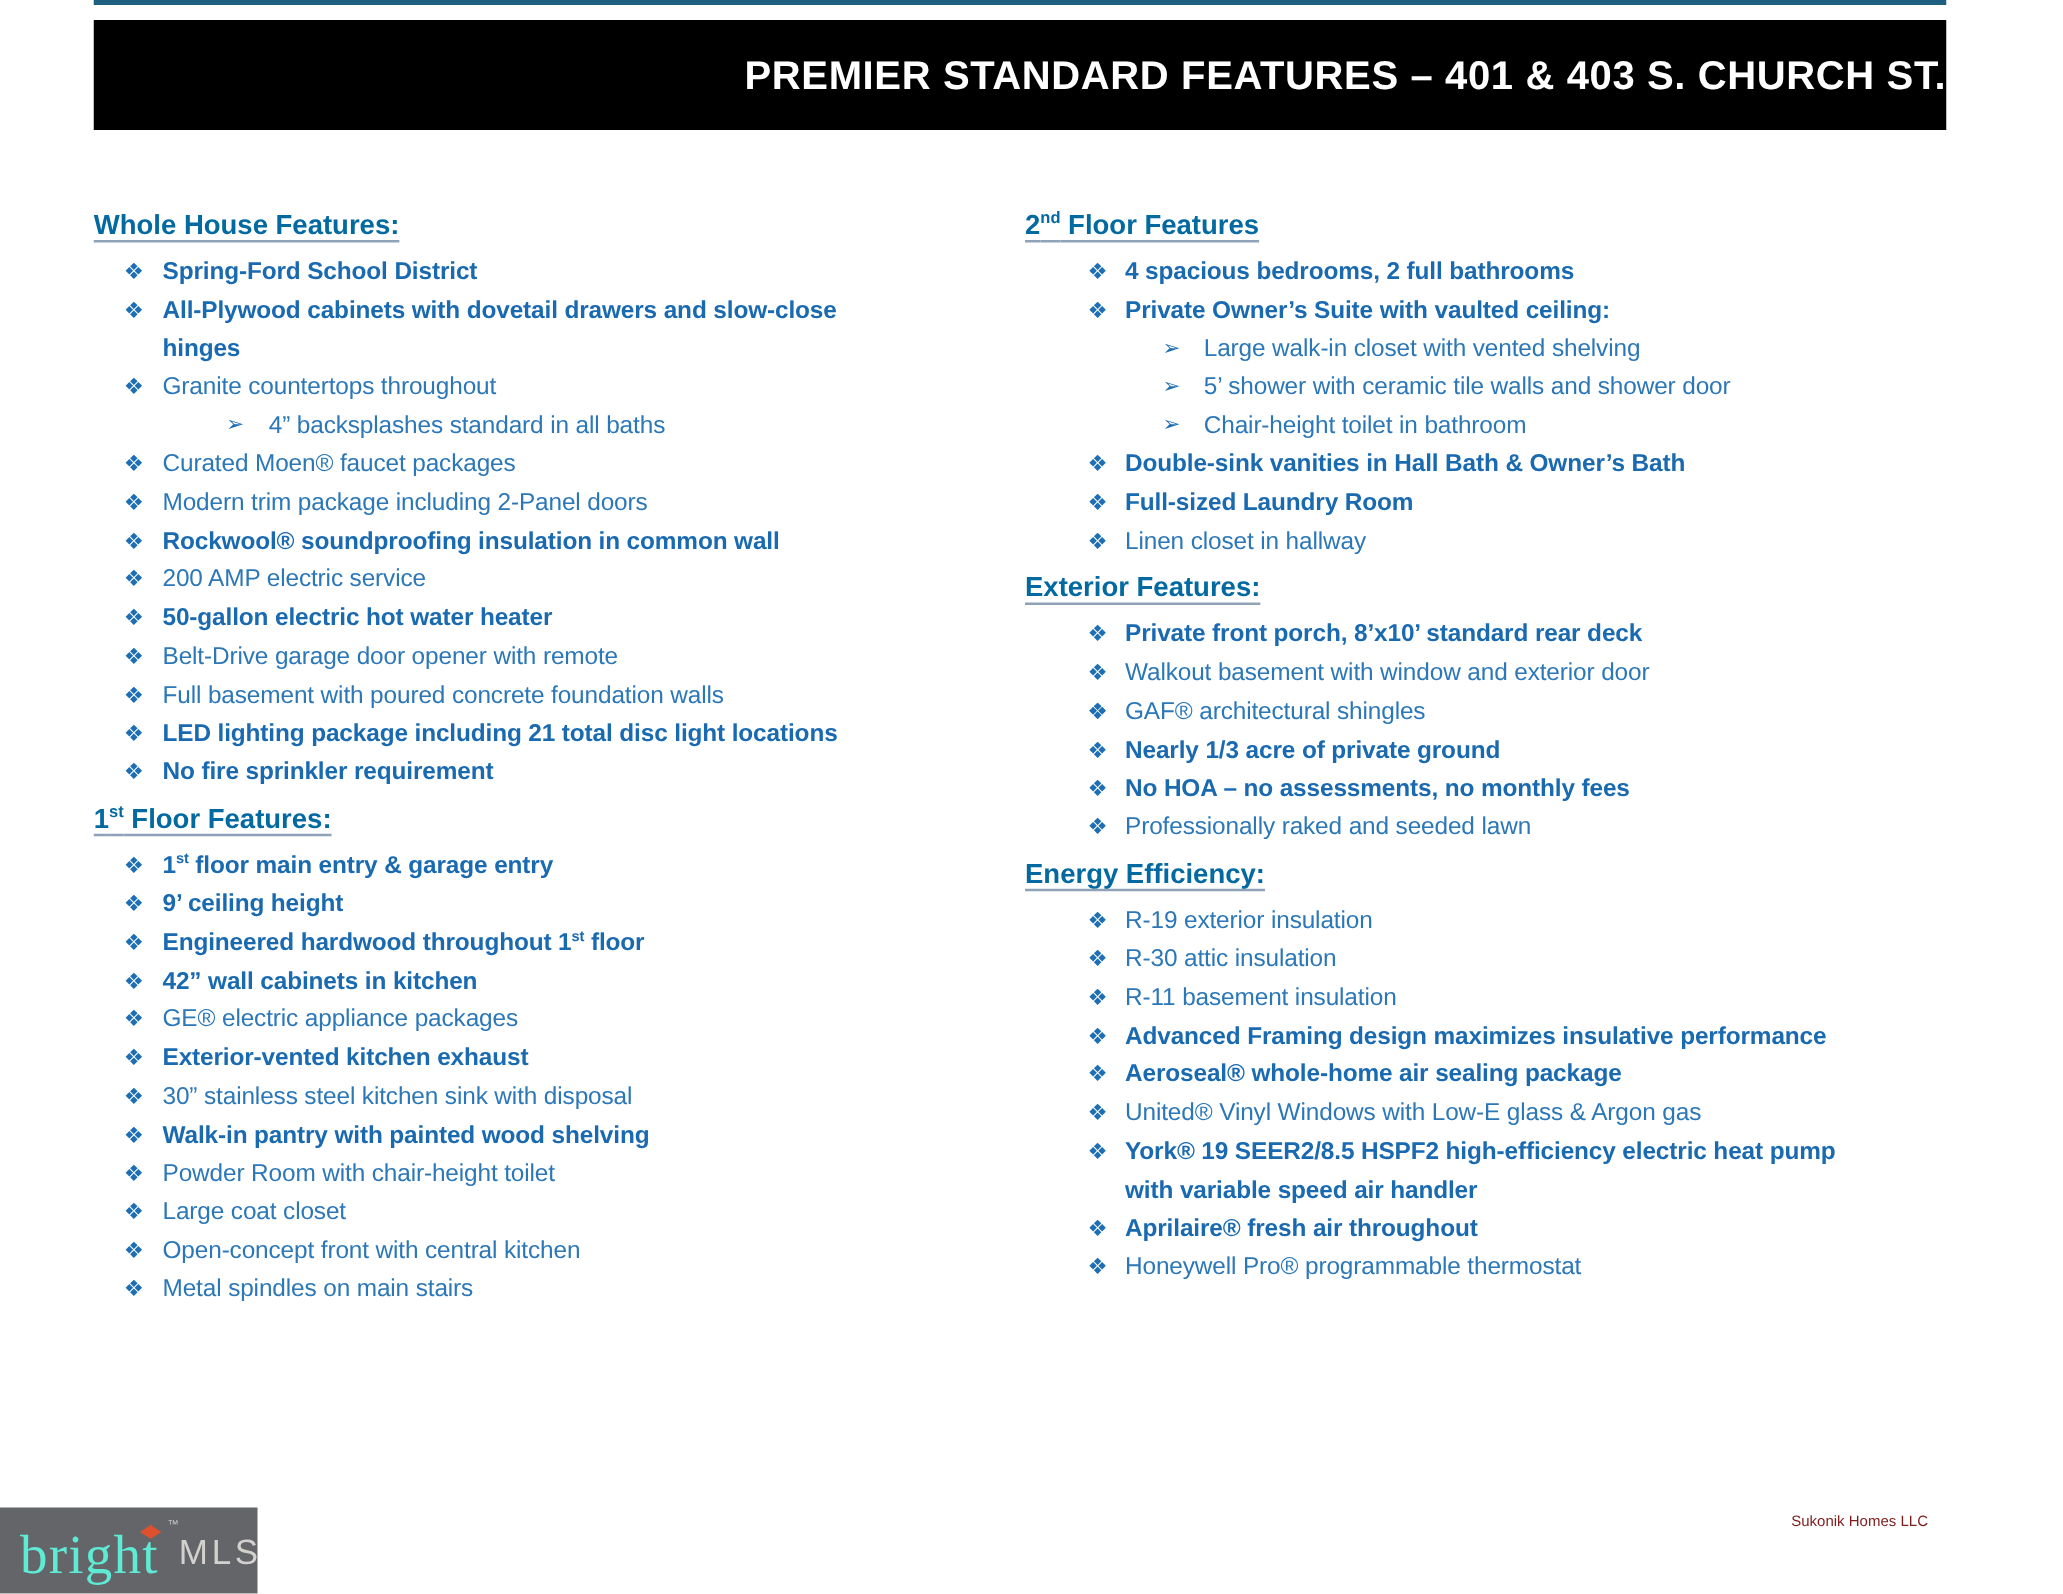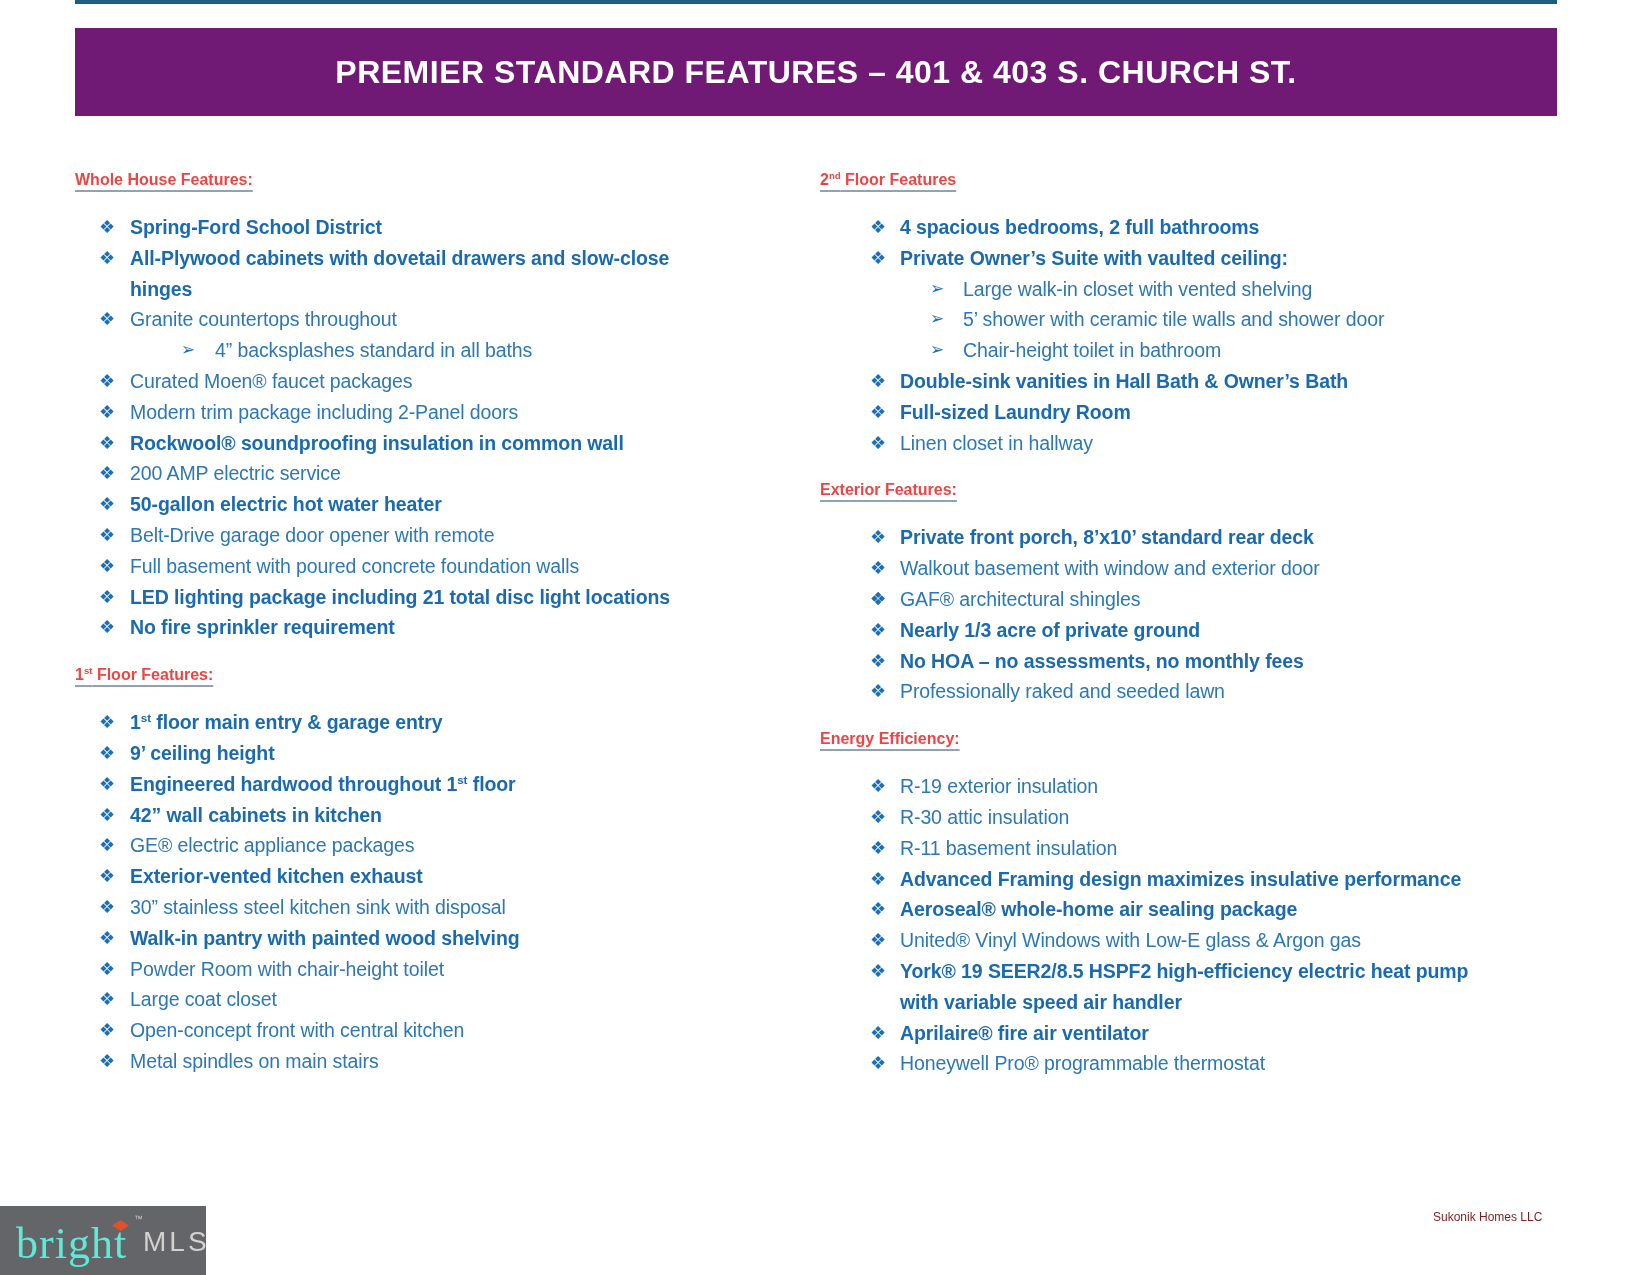--- a/index.html
+++ b/index.html
@@ -5,34 +5,34 @@
   html,body { margin:0; padding:0; background:#fff; }
   .page {
     position:relative; width:1650px; height:1275px; background:#ffffff;
     font-family:"Liberation Sans", sans-serif; overflow:hidden;
   }
   .top-border {
     position:absolute; left:75px; top:0; width:1482px; height:4px;
     background:#1E5F7F;
   }
   .banner {
-    position:absolute; left:75px; top:28px; width:1482px; height:88px;
-    background:#701a75; display:flex; align-items:center; justify-content:center;
+    position:absolute; left:75px; top:16px; width:1482px; height:88px;
+    background:#000000; display:flex; align-items:center; justify-content:flex-end;
   }
   .banner h1 {
     margin:0; color:#ffffff; font-size:32px; font-weight:bold;
     letter-spacing:0.5px; white-space:nowrap;
   }
   .column { position:absolute; top:163px; }
   .column.left  { left:75px;  width:720px; }
   .column.right { left:820px; width:820px; }
 
   .section h2 {
-    font-size:16px; font-weight:bold; color:#ef4444; line-height:34px;
-    margin:15px 0; width:max-content; white-space:nowrap;
+    font-size:22px; font-weight:bold; color:#0369a1; line-height:34px;
+    margin:5px 0; width:max-content; white-space:nowrap;
     text-decoration:underline; text-decoration-color:#8FA3B8;
     text-decoration-thickness:2px; text-underline-offset:5px;
   }
   .section:first-child h2 { margin-top:0; }
   .section h2 sup, .item sup { font-size:60%; line-height:0; }
 
   ul.feature-list { list-style:none; margin:0; padding:0; }
   li.item {
     position:relative; line-height:30.8px; font-size:19.5px;
     color:#2B77B8; padding-left:55px; white-space:nowrap; letter-spacing:-0.1px;
@@ -153,21 +153,21 @@
     <section class="section">
       <h2>Energy Efficiency:</h2>
       <ul class="feature-list">
           <li class="item"><span class="marker diamond">❖</span><span>R-19 exterior insulation</span></li>
           <li class="item"><span class="marker diamond">❖</span><span>R-30 attic insulation</span></li>
           <li class="item"><span class="marker diamond">❖</span><span>R-11 basement insulation</span></li>
           <li class="item bold"><span class="marker diamond">❖</span><span>Advanced Framing design maximizes insulative performance</span></li>
           <li class="item bold"><span class="marker diamond">❖</span><span>Aeroseal® whole-home air sealing package</span></li>
           <li class="item"><span class="marker diamond">❖</span><span>United® Vinyl Windows with Low-E glass &amp; Argon gas</span></li>
           <li class="item bold"><span class="marker diamond">❖</span><span>York® 19 SEER2/8.5 HSPF2 high-efficiency electric heat pump<br>with variable speed air handler</span></li>
-          <li class="item bold"><span class="marker diamond">❖</span><span>Aprilaire® fire air ventilator</span></li>
+          <li class="item bold"><span class="marker diamond">❖</span><span>Aprilaire® fresh air throughout</span></li>
           <li class="item"><span class="marker diamond">❖</span><span>Honeywell Pro® programmable thermostat</span></li>
         </ul>
     </section>
   </div>
 
   <div class="logo-box">
     <span class="logo-word">bright</span>
     <span class="logo-diamond"></span>
     <span class="logo-tm">™</span>
     <span class="logo-mls">MLS</span>

